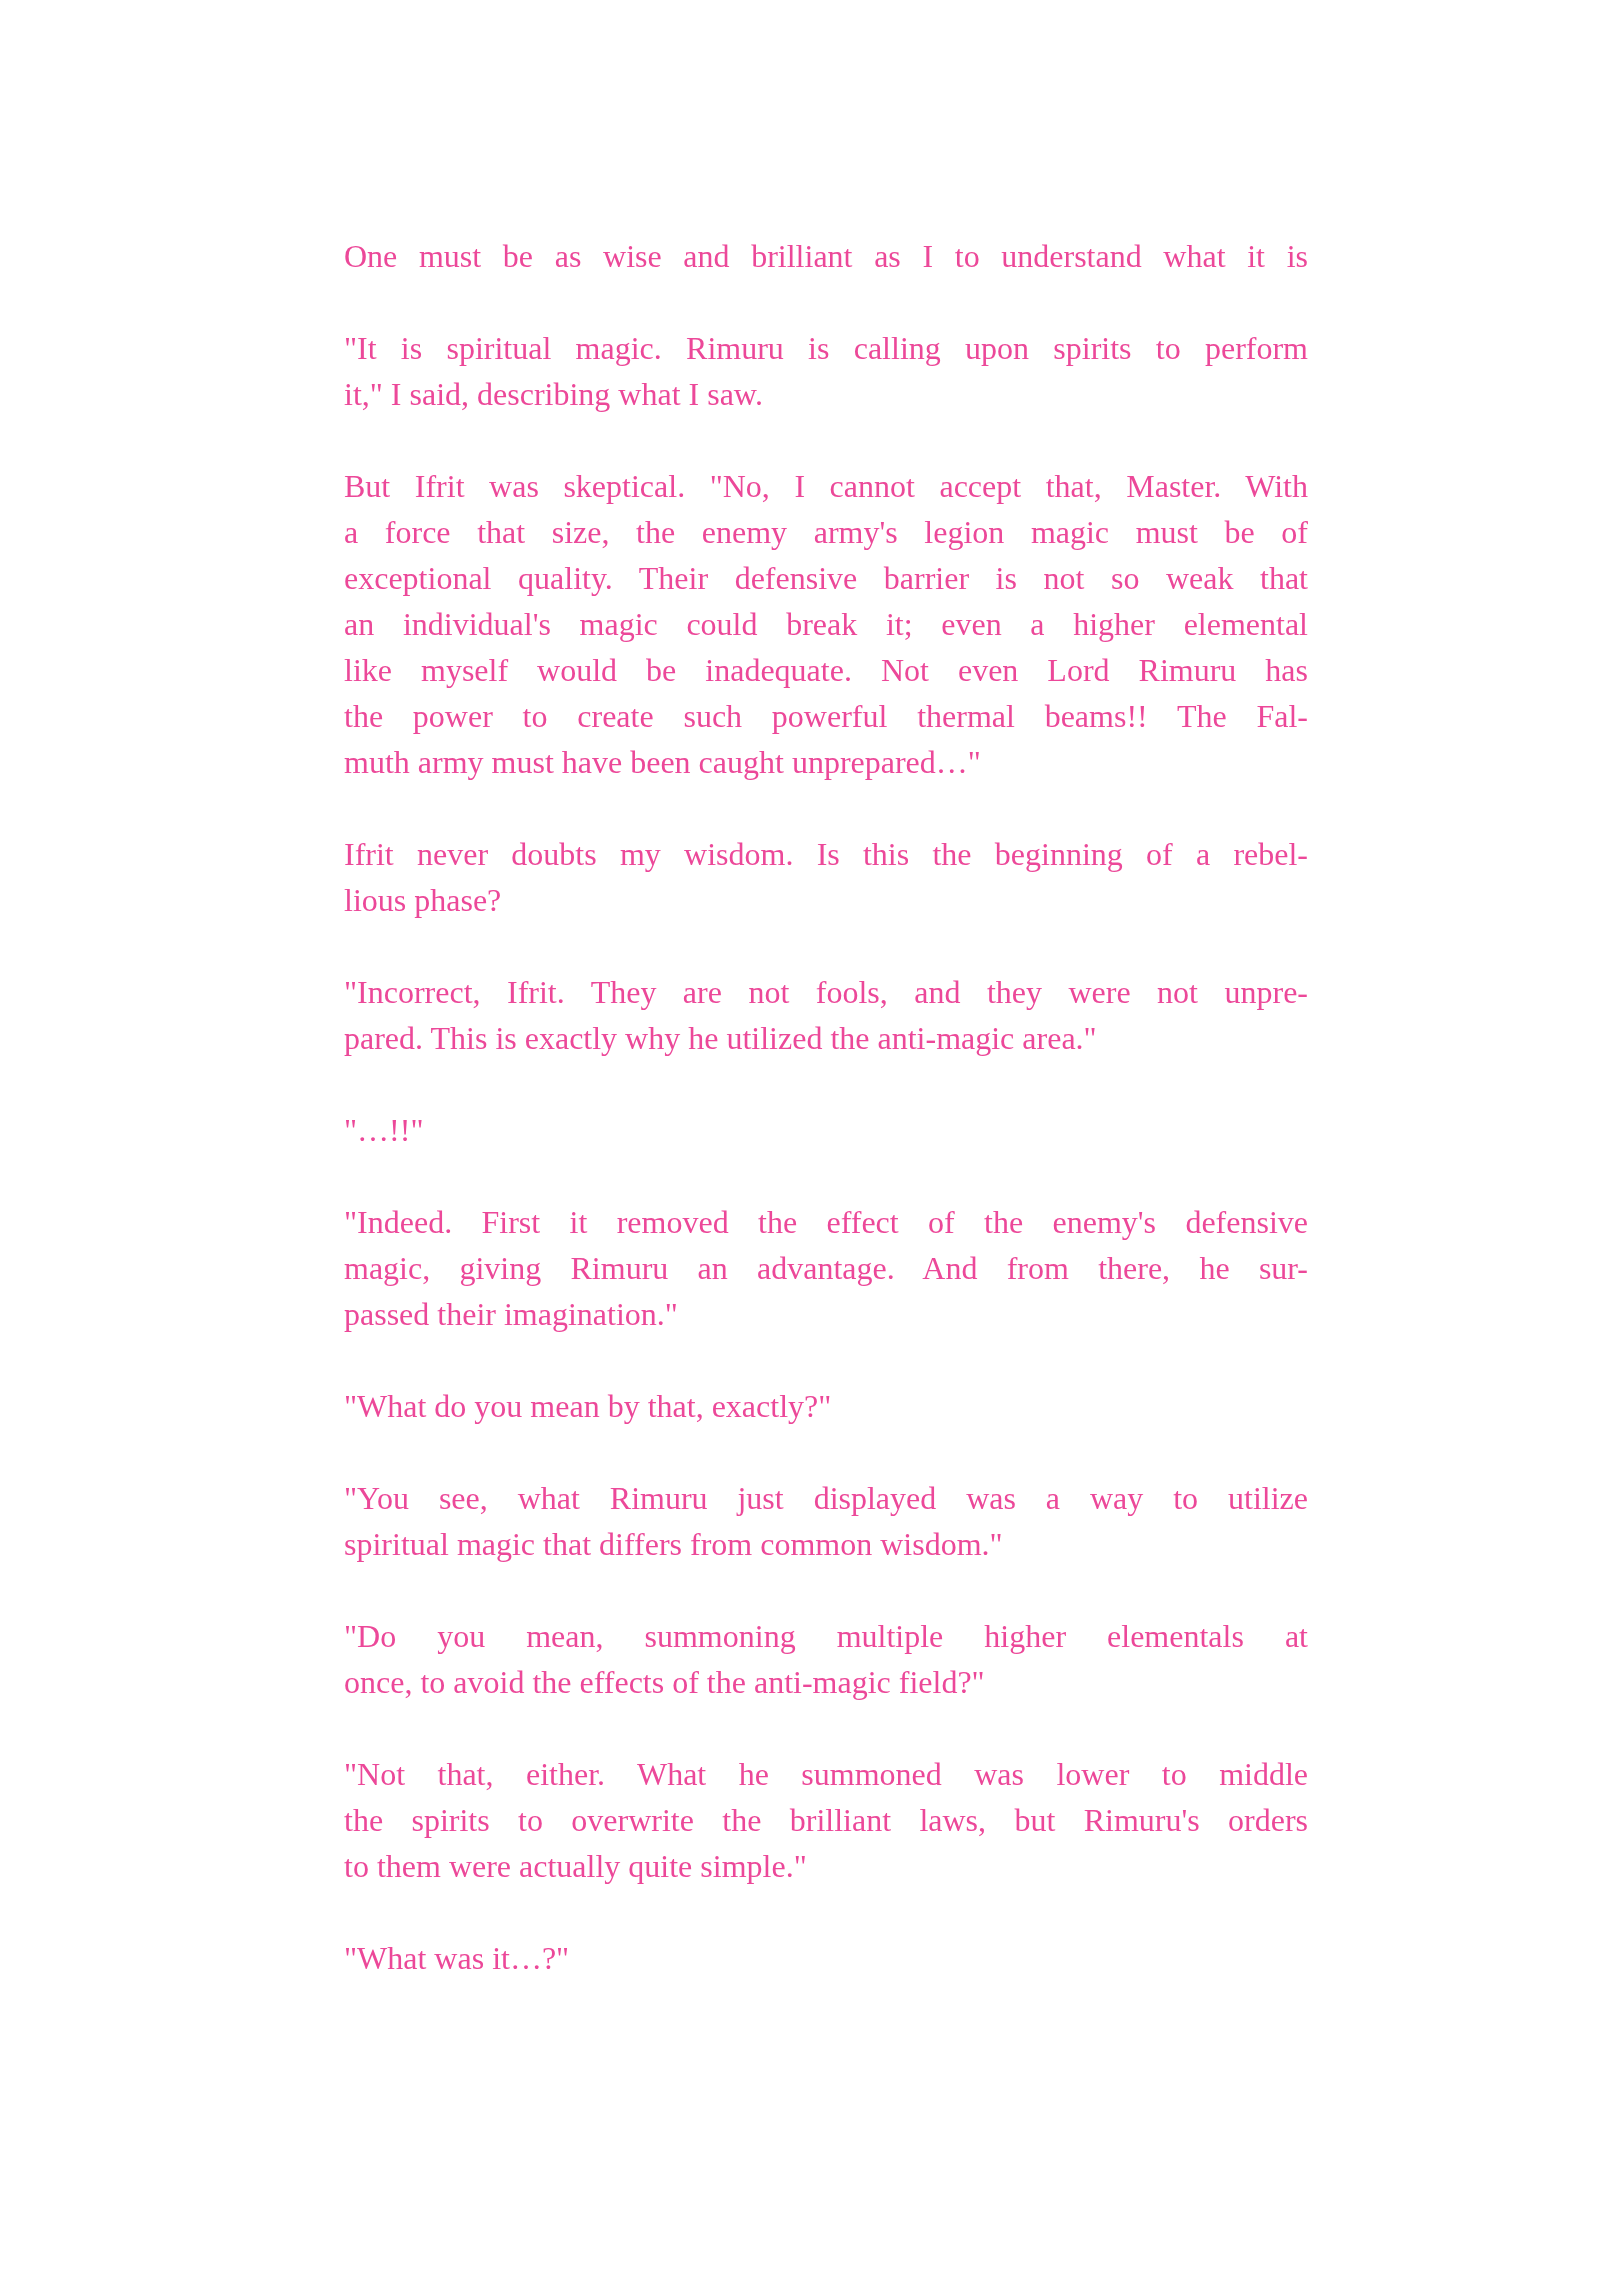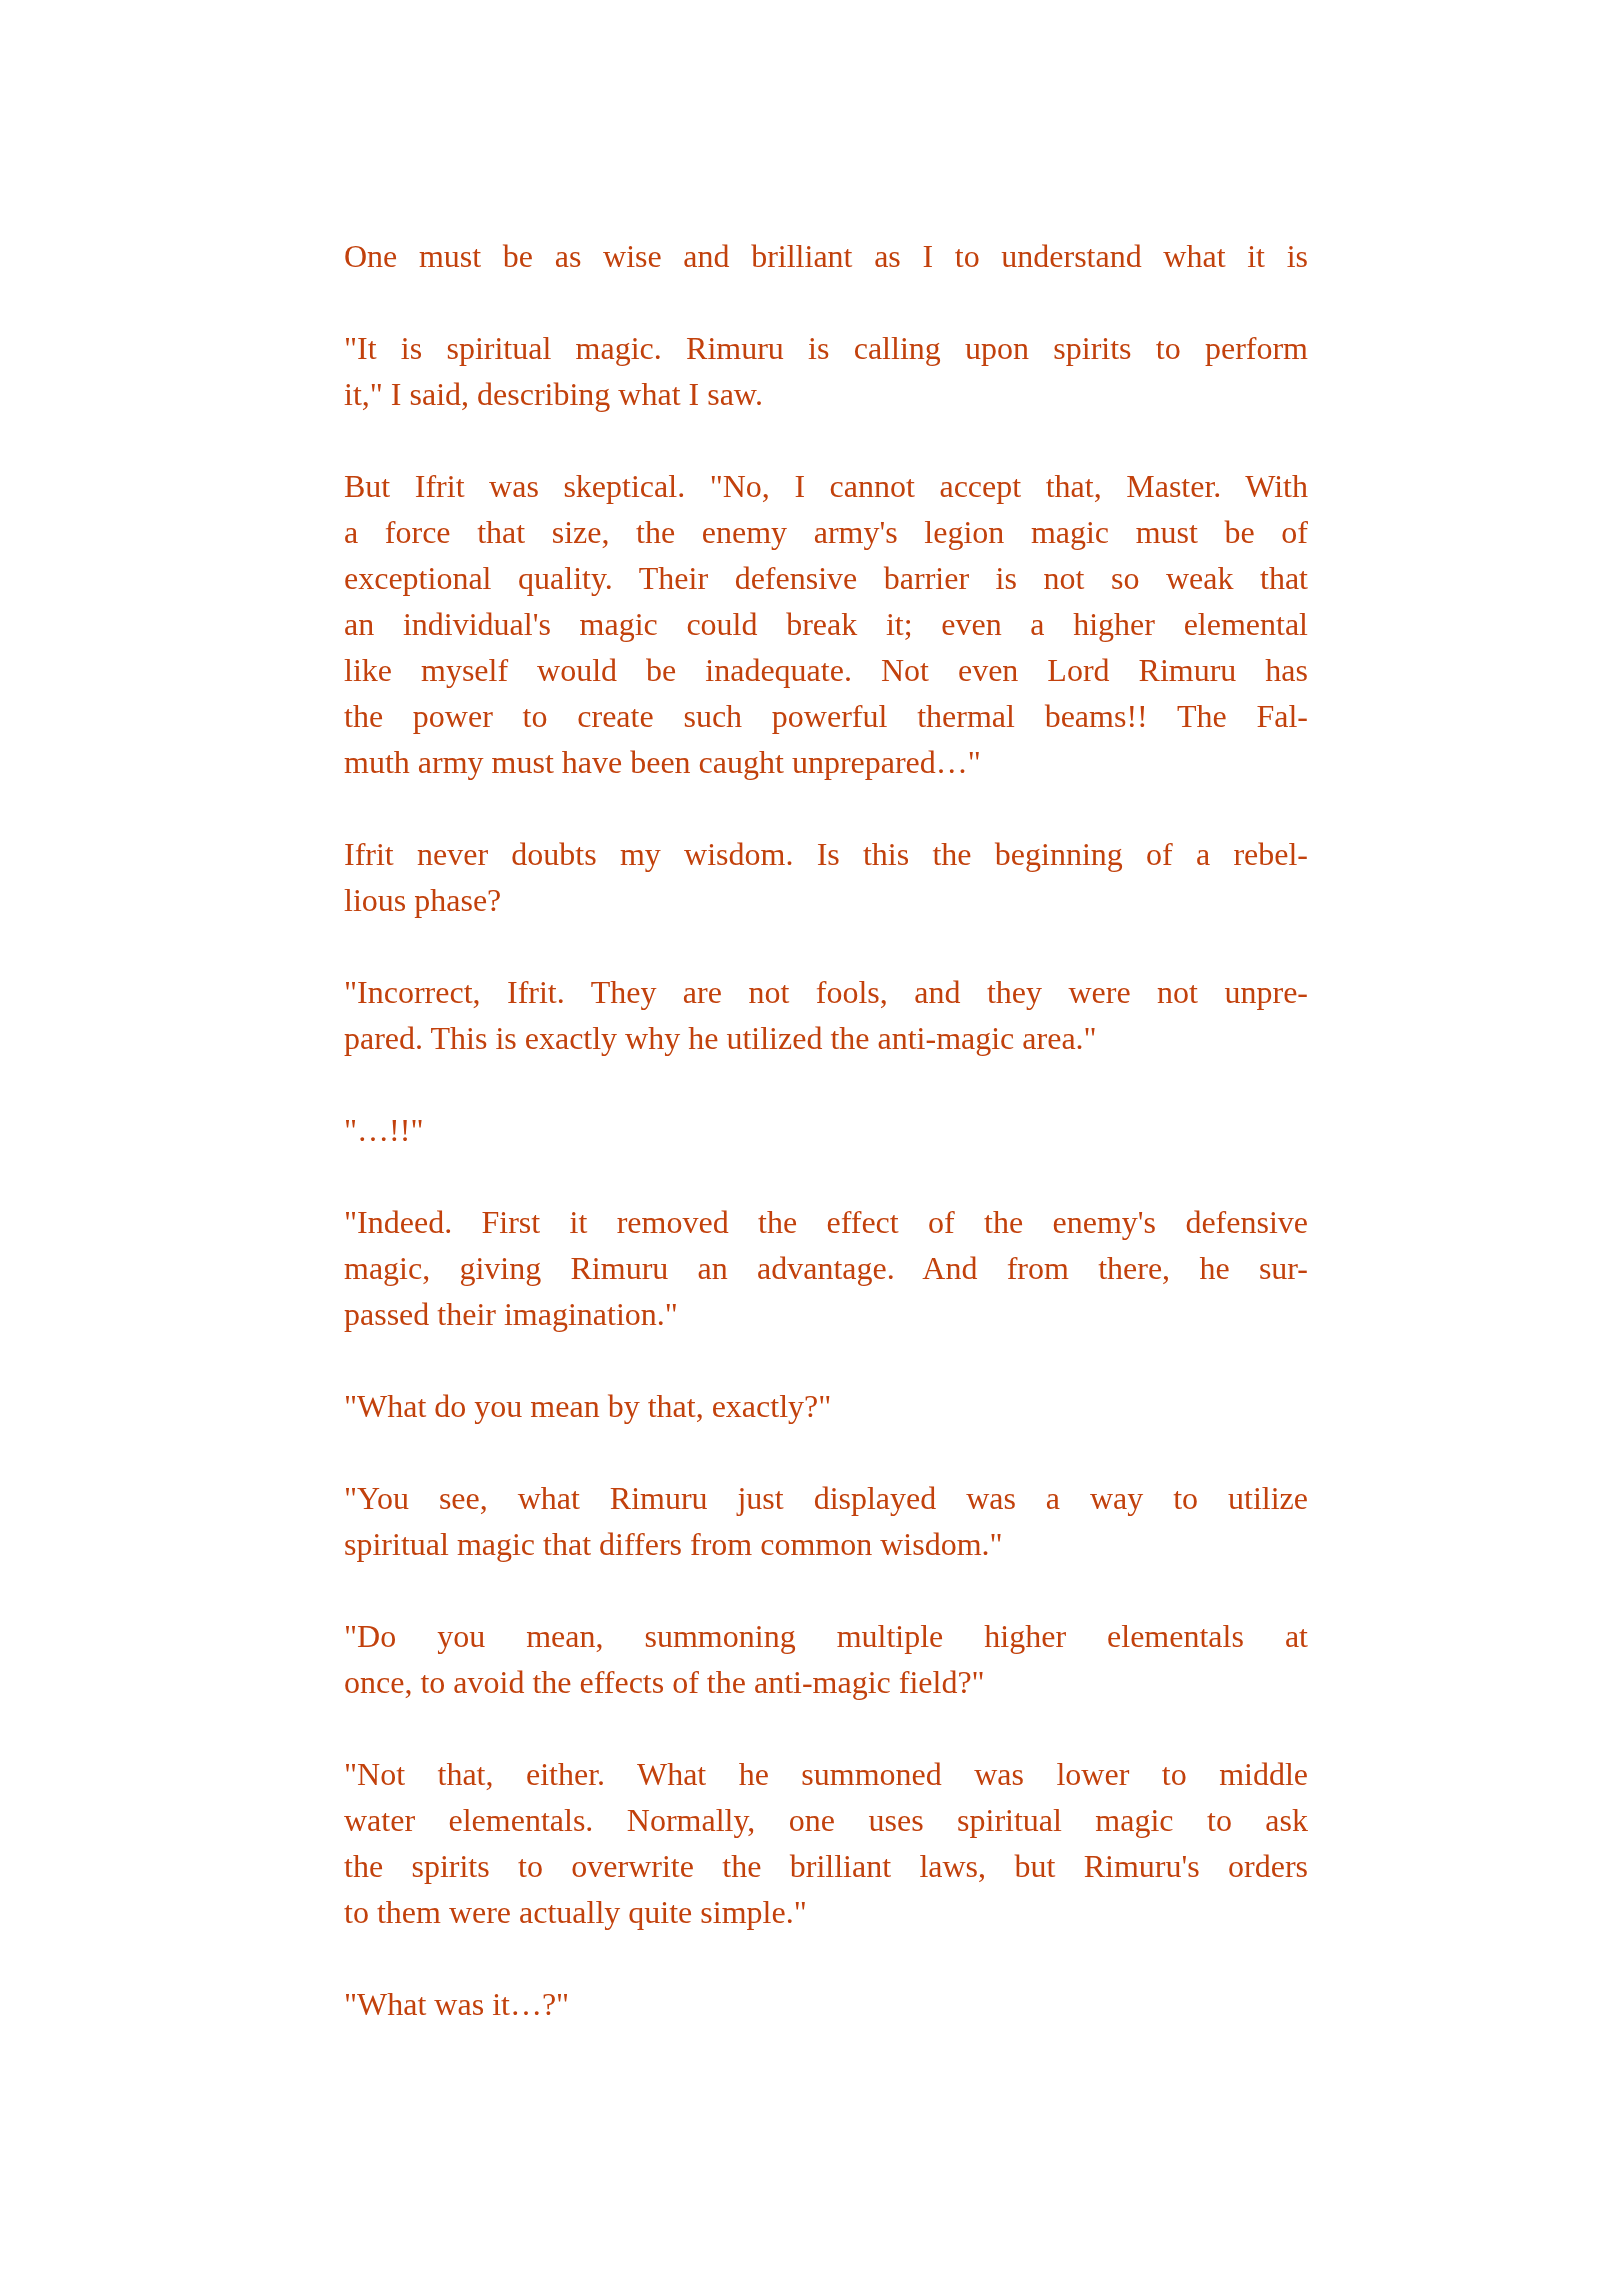--- a/index.html
+++ b/index.html
@@ -37,21 +37,21 @@
   }
   .line.justified {
     text-align: justify;
     text-align-last: justify;
     -moz-text-align-last: justify;
   }
 </style>
 </head>
 <body>
 
-<div class="page" style="background: rgb(255, 255, 255); color: #c2410c;">
+<div class="page" style="background: rgb(255, 255, 255); color: #ec4899;">
   <div class="text-block">
       <div class="paragraph">
         <div class="line justified">One must be as wise and brilliant as I to understand what it is</div>
       </div>
       <div class="paragraph">
         <div class="line justified">"It is spiritual magic. Rimuru is calling upon spirits to perform</div>
         <div class="line">it," I said, describing what I saw.</div>
       </div>
       <div class="paragraph">
         <div class="line justified">But Ifrit was skeptical. "No, I cannot accept that, Master. With</div>
@@ -84,21 +84,20 @@
       <div class="paragraph">
         <div class="line justified">"You see, what Rimuru just displayed was a way to utilize</div>
         <div class="line">spiritual magic that differs from common wisdom."</div>
       </div>
       <div class="paragraph">
         <div class="line justified">"Do you mean, summoning multiple higher elementals at</div>
         <div class="line">once, to avoid the effects of the anti-magic field?"</div>
       </div>
       <div class="paragraph">
         <div class="line justified">"Not that, either. What he summoned was lower to middle</div>
-        <div class="line justified">water elementals. Normally, one uses spiritual magic to ask</div>
         <div class="line justified">the spirits to overwrite the brilliant laws, but Rimuru's orders</div>
         <div class="line">to them were actually quite simple."</div>
       </div>
       <div class="paragraph">
         <div class="line">"What was it…?"</div>
       </div>
     </div>
 </div>
 
 

